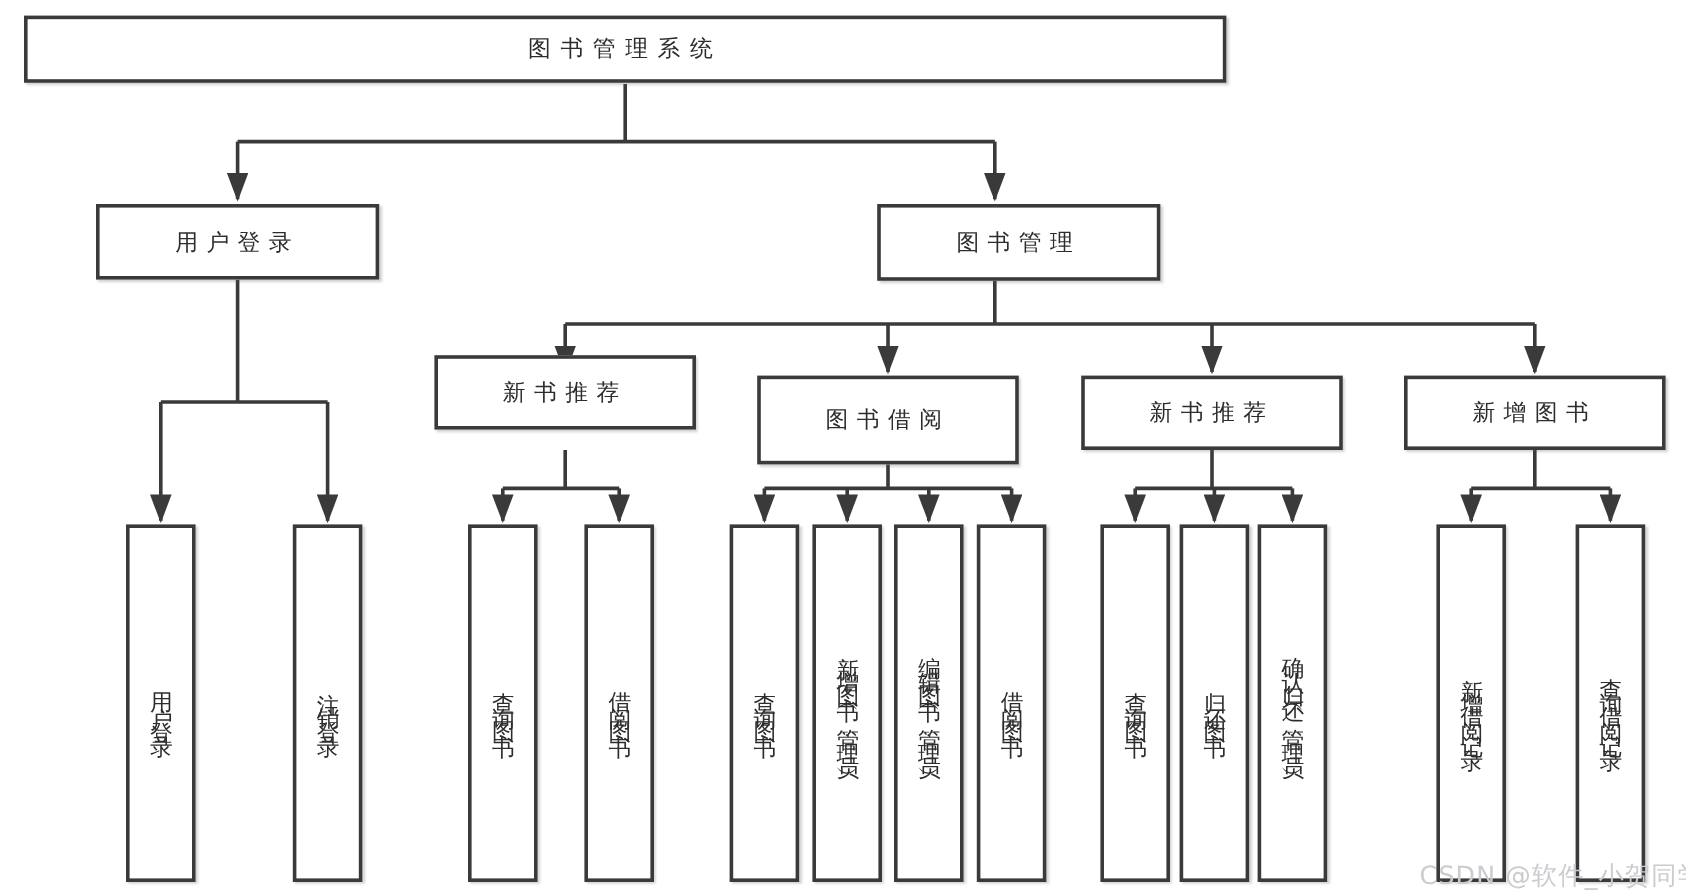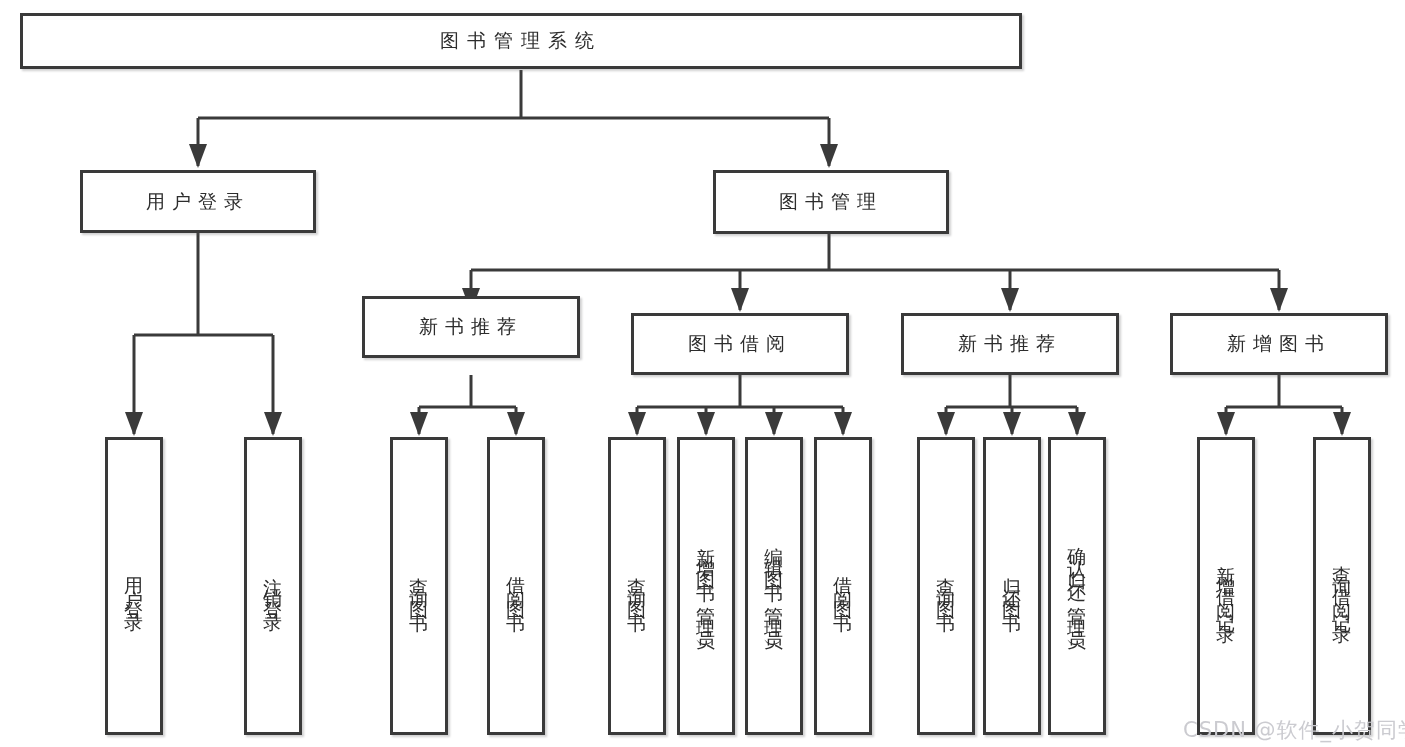--- a/index.html
+++ b/index.html
@@ -81,24 +81,24 @@
       <line class="ln" x1="1012" y1="407" x2="1012" y2="434" marker-end="url(#ah)"></line>
       <line class="ln" x1="1077" y1="407" x2="1077" y2="434" marker-end="url(#ah)"></line>
       <line class="ln" x1="1226" y1="407" x2="1226" y2="434" marker-end="url(#ah)"></line>
       <line class="ln" x1="1342" y1="407" x2="1342" y2="434" marker-end="url(#ah)"></line>
     </g>
   </svg>
 
   <div class="box hbox title-box" style="left:20px;top:13px;width:1002px;height:56px">图书管理系统</div>
 
   <div class="box hbox" style="left:80px;top:170px;width:236px;height:63px">用户登录</div>
-  <div class="box hbox" style="left:713px;top:170px;width:236px;height:64px">图书管理</div>
+  <div class="box hbox" style="left:731px;top:170px;width:236px;height:64px">图书管理</div>
 
   <div class="box hbox" style="left:362px;top:296px;width:218px;height:62px">新书推荐</div>
-  <div class="box hbox" style="left:631px;top:313px;width:218px;height:62px">图书借阅</div>
+  <div class="box hbox" style="left:631px;top:313px;width:218px;height:74px">图书借阅</div>
   <div class="box hbox" style="left:901px;top:313px;width:218px;height:62px">新书推荐</div>
   <div class="box hbox" style="left:1170px;top:313px;width:218px;height:62px">新增图书</div>
 
   <div class="box vbox" style="left:105px;top:437px">
     <span class="vt">用户登录</span>
   </div>
   <div class="box vbox" style="left:244px;top:437px">
     <span class="vt">注销登录</span>
   </div>
 

